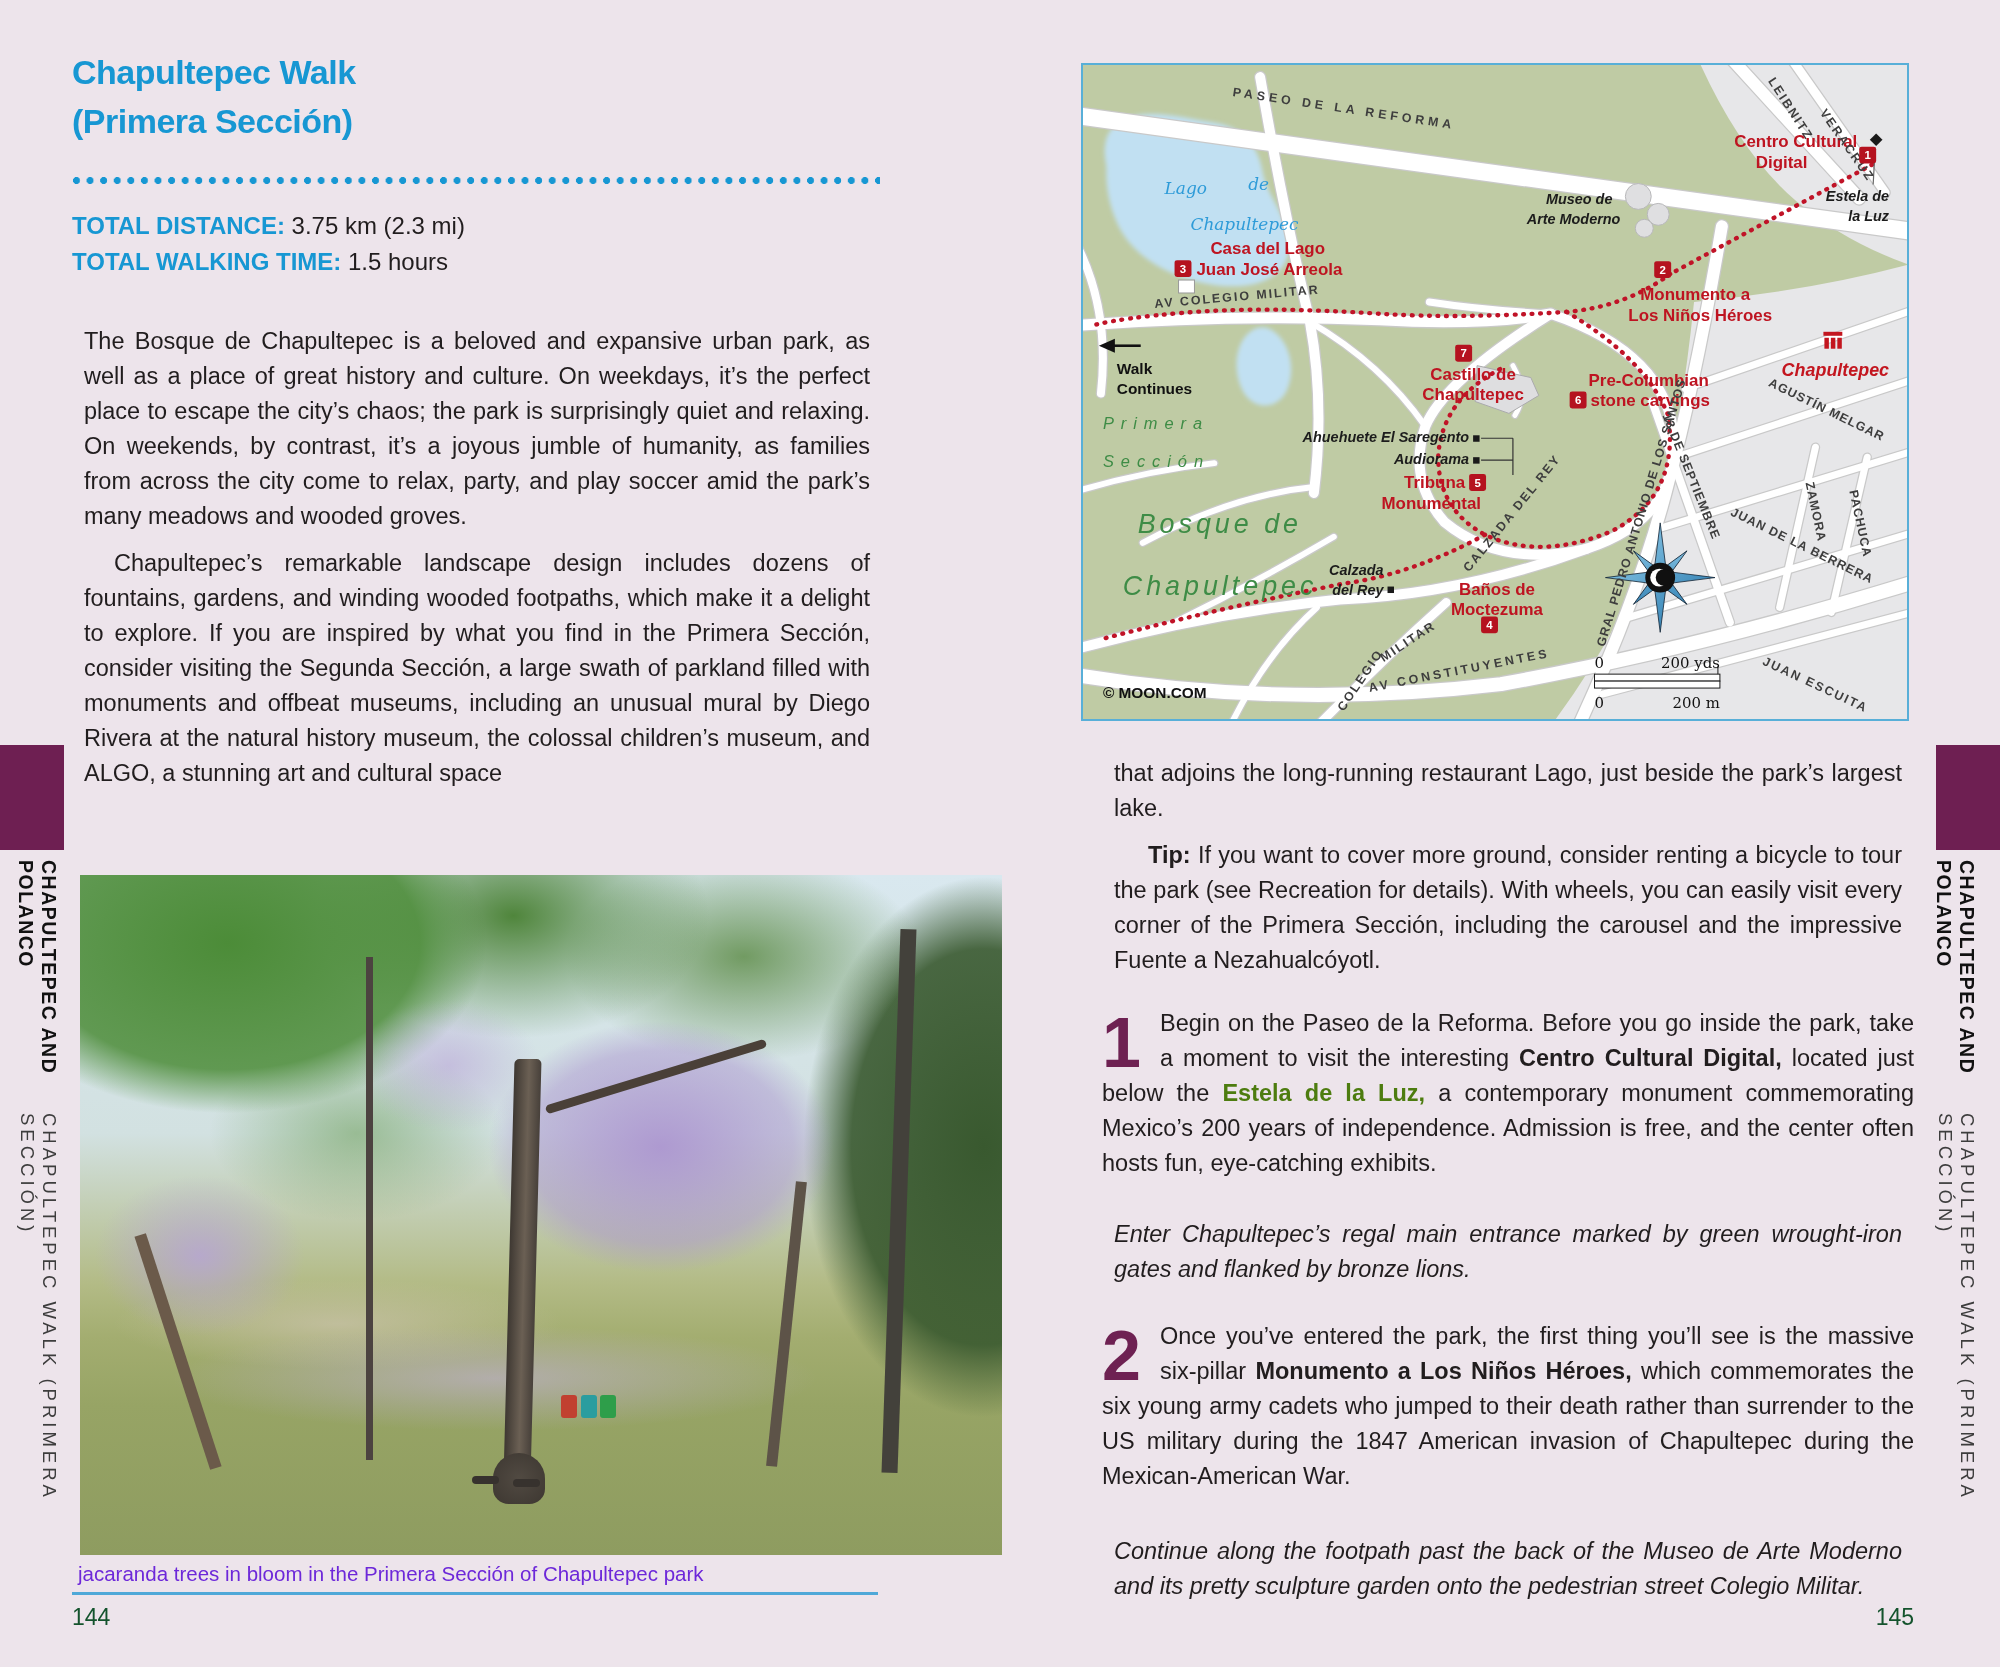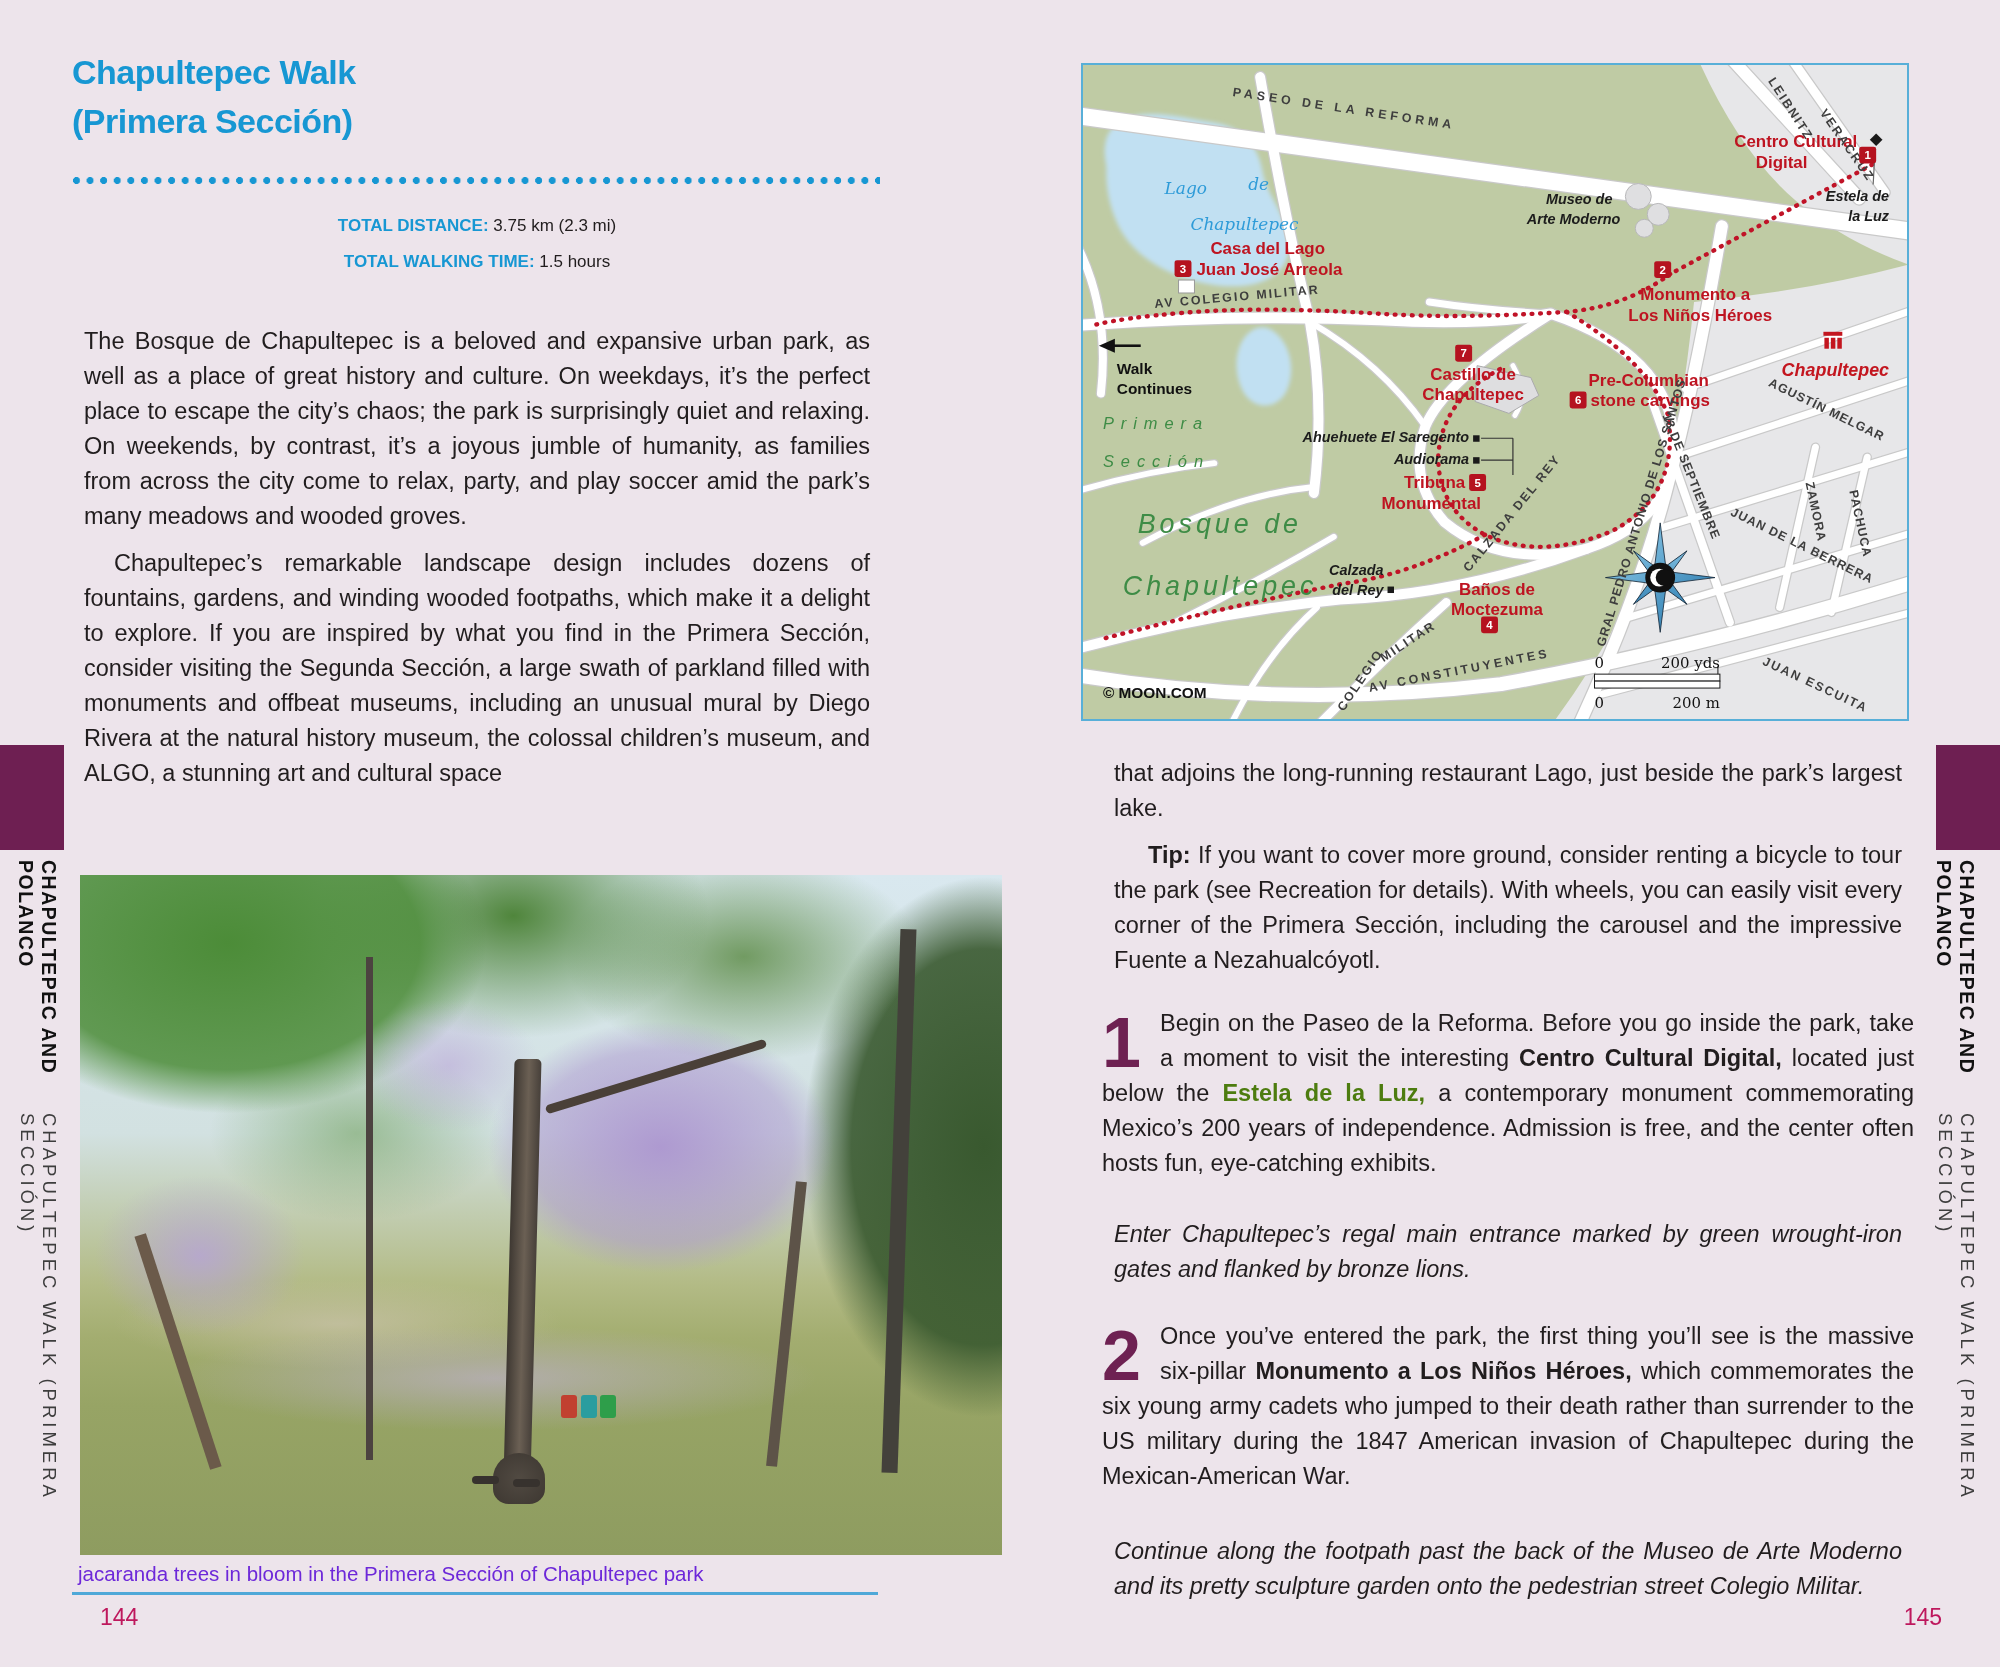--- a/index.html
+++ b/index.html
@@ -6,21 +6,21 @@
   .spread{
     position:relative;width:2000px;height:1667px;background:#EDE4EB;
     font-family:"Liberation Sans",sans-serif;color:#211D1E;overflow:hidden;
   }
   
   .title{position:absolute;left:72px;top:48px;width:810px;
     font-size:34px;line-height:49px;font-weight:bold;color:#1797D3;letter-spacing:-.5px;}
   .dotted-rule{position:absolute;left:72px;top:176px;width:808px;height:9px;
     background-image:radial-gradient(circle at 4.5px 4.5px,#1797D3 3.2px,transparent 3.8px);
     background-size:13.6px 9px;background-repeat:repeat-x;}
-  .stats{position:absolute;left:72px;top:208px;width:810px;font-size:17px;line-height:36px;text-align:center;}
+  .stats{position:absolute;left:72px;top:208px;width:810px;font-size:24px;line-height:36px;}
   .stats .lab{font-weight:bold;color:#1797D3;}
   .stats .val{color:#211D1E;}
   .bodycol{position:absolute;left:72px;top:312px;width:810px;
     font-size:23.5px;line-height:35px;text-align:justify;}
   .bodycol p{margin:12px;}
   .bodycol p.indent{text-indent:30px;}
   
   .photo{position:absolute;left:80px;top:875px;width:922px;height:680px;overflow:hidden;
     background-color:#8e9c60;
     background-image:
@@ -47,21 +47,21 @@
   .trunk-4{left:88%;top:8%;width:16px;height:80%;background:#43413b;transform:rotate(2deg);}
   .branch{left:50%;top:29%;width:230px;height:9px;border-radius:5px;background:#4a4038;transform:rotate(-17deg);}
   .bin{top:76.5%;width:16px;height:23px;border-radius:3px;}
   .bin.red{left:52.2%;background:#c14030;}
   .bin.teal{left:54.3%;background:#2a9d9f;}
   .bin.green{left:56.4%;background:#2e9e4a;}
   .person{top:88.4%;width:27px;height:8px;border-radius:4px;background:#37322e;}
   .p1{left:42.5%;} .p2{left:47%;top:88.8%;}
   .caption{position:absolute;left:78px;top:1562px;width:812px;font-size:20.5px;color:#6d28d9;}
   .cap-rule{position:absolute;left:72px;top:1592px;width:806px;height:3px;background:#4FA8D8;}
-  .pagenum{position:absolute;top:1604px;font-size:23px;color:#be185d;margin-left:28px;}
+  .pagenum{position:absolute;top:1604px;font-size:23px;color:#14532d;}
   .pn-left{left:72px;}
   .pn-right{left:1102px;width:812px;text-align:right;}
   
   .band-block{position:absolute;top:745px;width:64px;height:105px;background:#6E1F52;}
   .bb-left{left:0;} .bb-right{left:1936px;}
   .vtext{position:absolute;top:860px;height:640px;writing-mode:vertical-rl;display:flex;gap:7px;}
   .vt-left{left:14px;} .vt-right{left:1932px;}
   .vtext .vb{font-size:19.5px;font-weight:bold;letter-spacing:1.5px;color:#111;}
   .vtext .vl{font-size:18.5px;letter-spacing:4px;color:#3d3d3d;}
   

